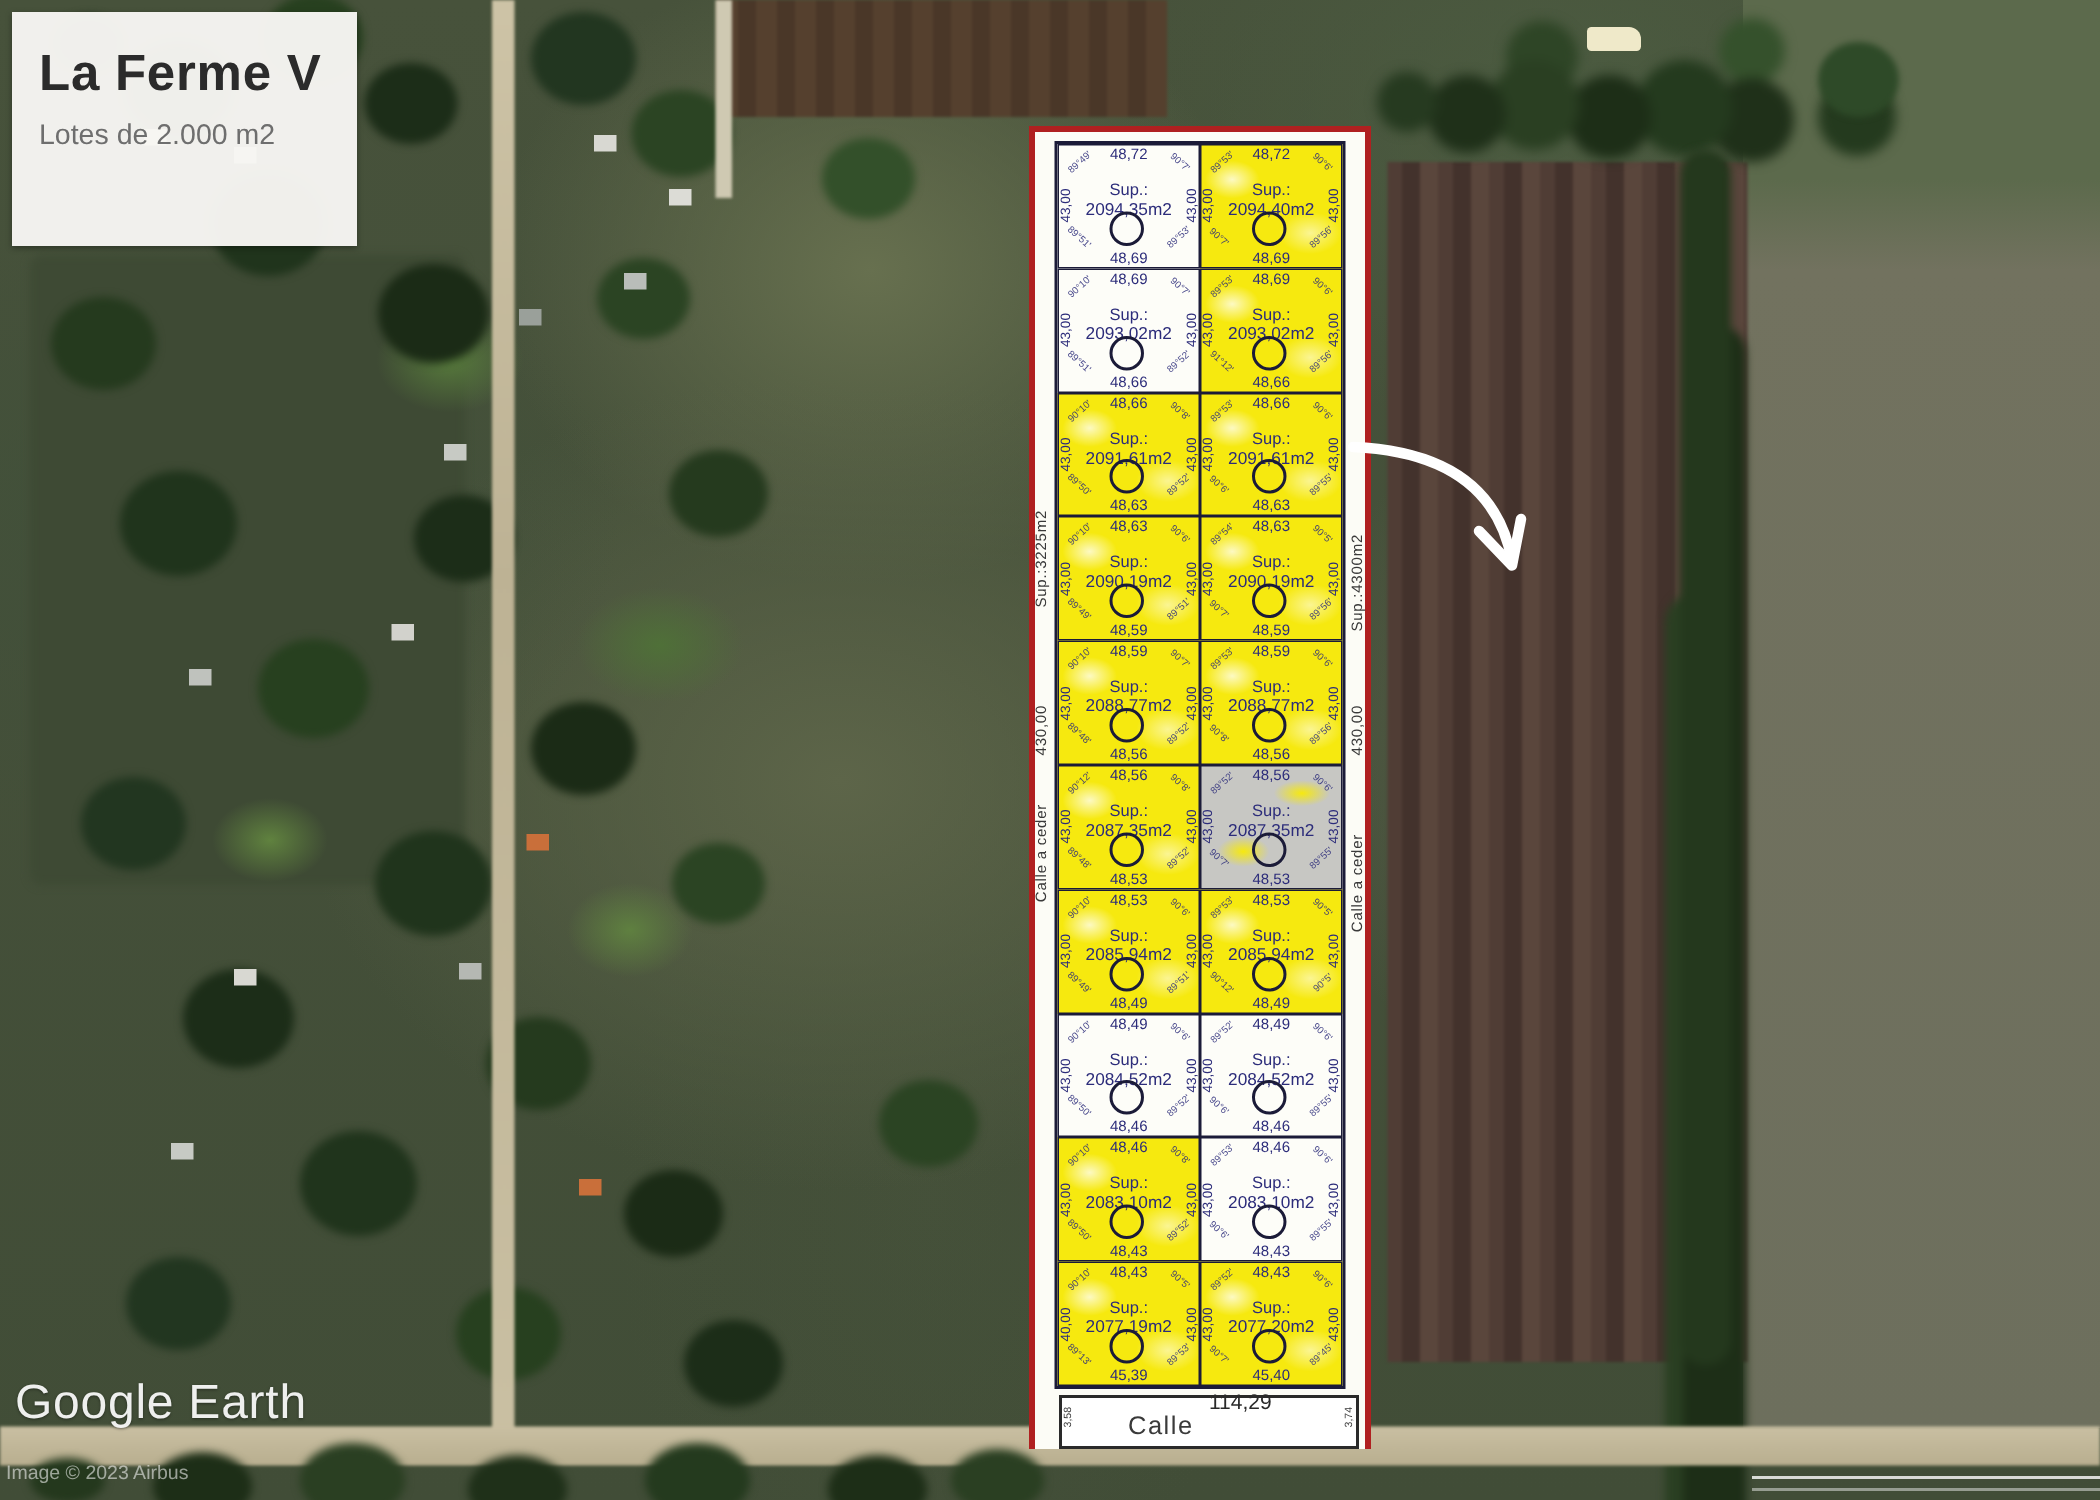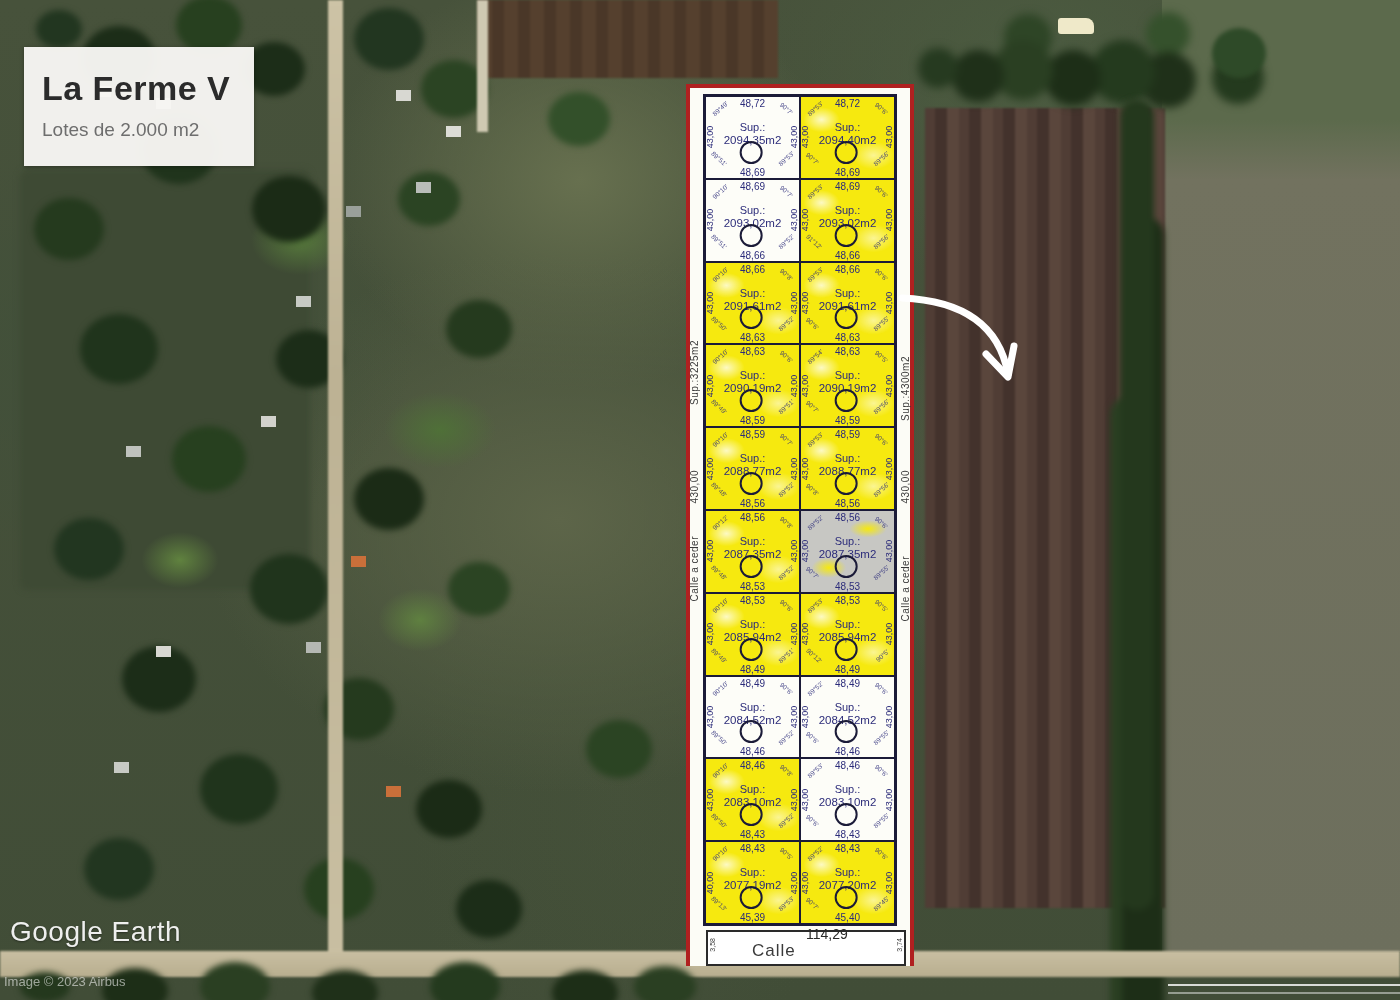--- a/index.html
+++ b/index.html
@@ -72,22 +72,22 @@
   .houses{position:absolute;left:96px;top:86px;width:15px;height:11px;background:#e6e4de;
     box-shadow:
       60px 12px 0 #cfcfca, 300px 4px 0 #d8d8d2, 320px 96px 0 #b9bdb9, 200px 210px 0 #c7cac4,
       165px 330px 0 #d2d2cc, 30px 360px 0 #bfc2bd, 255px 470px 0 #c96f3a, 60px 560px 0 #d8d8d2,
       210px 556px 0 #b5b8b3, 18px 676px 0 #c7cac4, 290px 700px 0 #c96f3a, 350px 40px 0 #dcdcd6,
       250px 120px 0 #9aa09a;}
   .building-topright{position:absolute;left:1058px;top:18px;width:36px;height:16px;
     background:#efe9c9;border-radius:3px 8px 3px 3px;}
 
   
-  .title-card{position:absolute;left:24px;top:8px;width:230px;height:119px;
-    background:rgba(247,246,243,.97);box-shadow:0 1px 4px rgba(0,0,0,.35);margin-top:39px;}
+  .title-card{position:absolute;left:8px;top:8px;width:230px;height:156px;
+    background:rgba(247,246,243,.97);box-shadow:0 1px 4px rgba(0,0,0,.35);}
   .title-card .t1{position:absolute;left:18px;top:22px;font-size:34px;font-weight:bold;
     color:#2b2b2b;letter-spacing:.5px;}
   .title-card .t2{position:absolute;left:18px;top:72px;font-size:19px;color:#6e6e6e;}
 
   
   .sold-sticker{position:absolute;left:948px;top:418px;font-size:45px;font-weight:bold;
     color:#f7d716;text-shadow:0 2px 3px rgba(0,0,0,.45);letter-spacing:.5px;}
   .sold-arrow{position:absolute;left:890px;top:278px;}
 
   
@@ -127,21 +127,21 @@
   .mr-1{top:268px;} .mr-2{top:382px;} .mr-3{top:468px;}
   .calle-strip{position:absolute;left:16px;right:4px;bottom:0;height:36px;
     background:#ffffff;border:2px solid #2a2a2a;}
   .calle-name{position:absolute;left:44px;top:9px;font-size:17px;color:#3a3a3a;letter-spacing:1px;}
   .calle-width{position:absolute;left:98px;top:-6px;font-size:14px;color:#2a2a2a;}
   .calle-tick{position:absolute;font-size:7px;color:#3a3a3a;writing-mode:vertical-rl;
     transform:rotate(180deg);}
   .calle-tick.left{left:1px;top:6px;} .calle-tick.right{right:1px;top:6px;}
 
   
-  .ge-logo{position:absolute;left:10px;top:916px;font-size:28px;color:rgba(255,255,255,.92);
+  .ge-logo{position:absolute;left:10px;top:916px;font-size:32px;color:rgba(255,255,255,.92);
     letter-spacing:.5px;text-shadow:0 1px 2px rgba(0,0,0,.4);}
   .ge-credit{position:absolute;left:4px;top:974px;font-size:13px;color:rgba(255,255,255,.55);}
 </style>
 </head>
 <body>
 
 <div id="stage">
 
   <div class="bg-base"></div>
   <div class="field-dark-left"></div>

